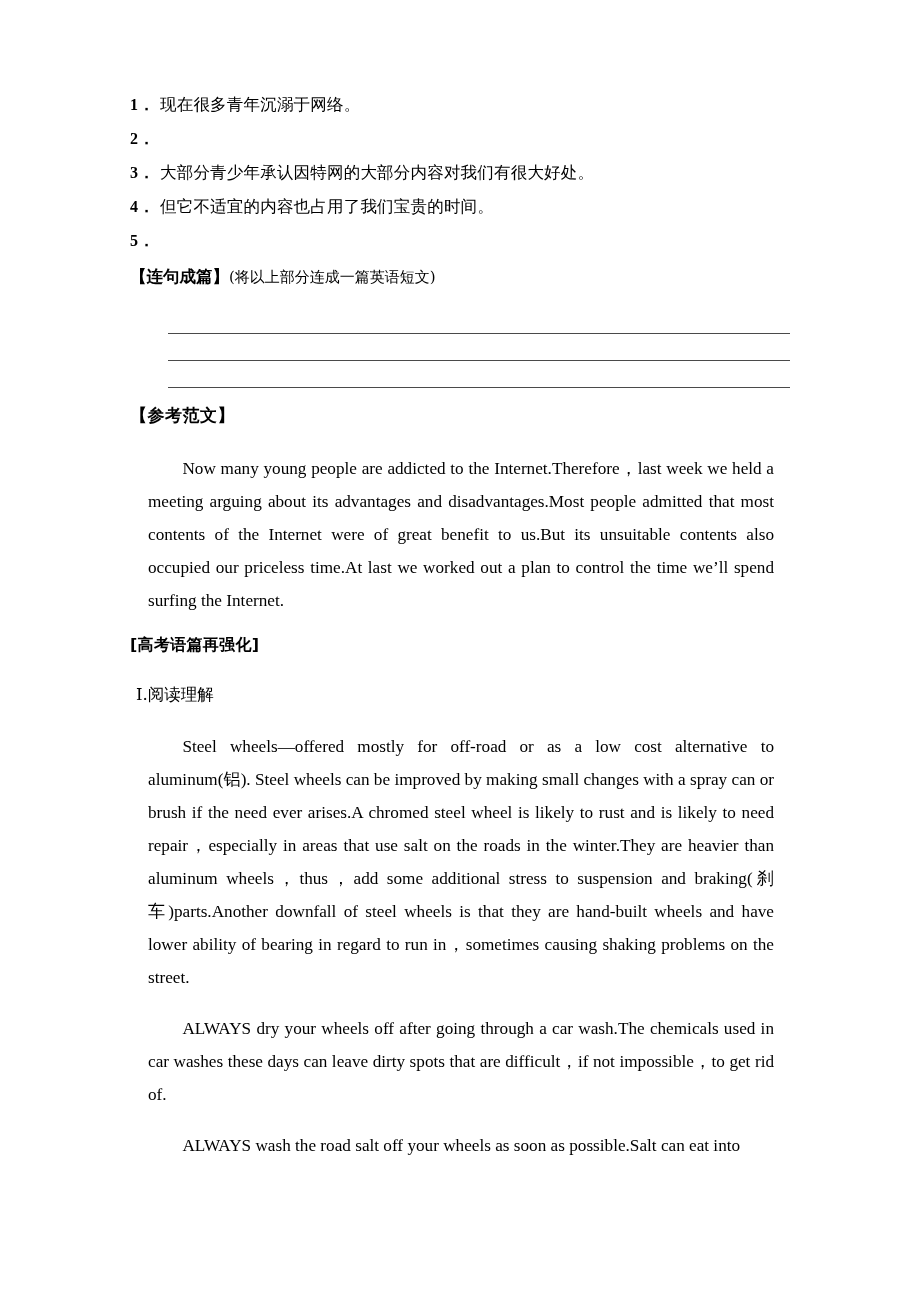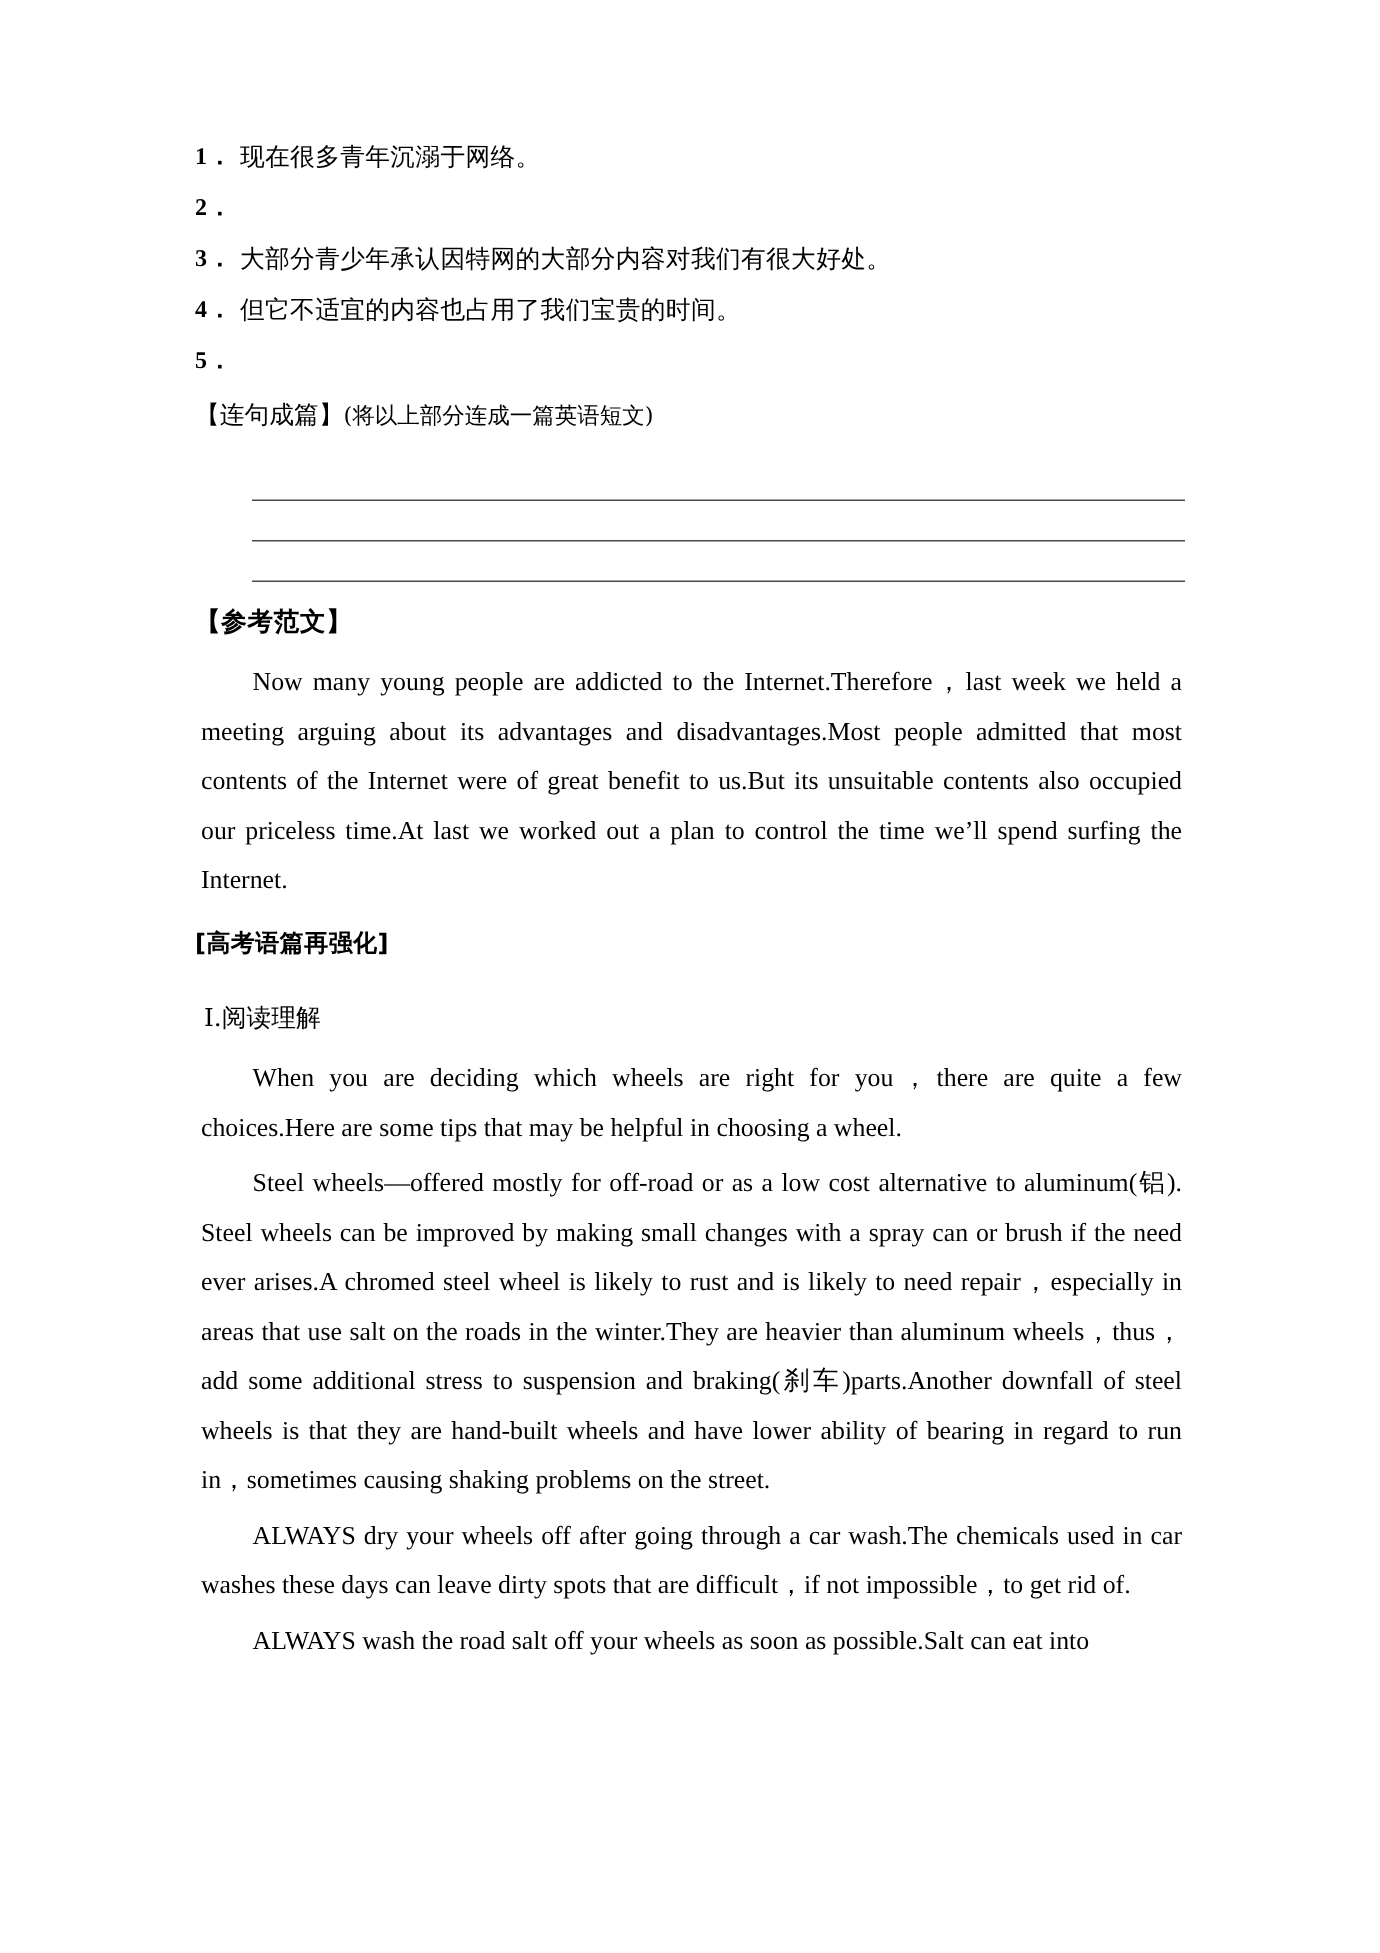--- a/index.html
+++ b/index.html
@@ -58,21 +58,21 @@
   }
 
   
   .cn-subhead {
     font-family: "DejaVu Serif", "Liberation Serif", serif;
     font-size: 16.5px;
     line-height: 32px;
     margin-top: 3px;
   }
   .cn-subhead .b {
-    font-weight: normal;
+    font-weight: bold;
   }
   .cn-subhead .paren {
     font-weight: normal;
     font-size: 15px;
   }
 
   
   .blank-lines {
     margin-top: 14px;
     margin-left: 38px;
@@ -93,21 +93,21 @@
     letter-spacing: 0.5px;
   }
 
   
   .en-para {
     font-family: "Liberation Serif", "DejaVu Serif", serif;
     font-size: 17.2px;
     line-height: 33px;
     text-align: justify;
     text-justify: inter-word;
-    margin: 4px;
+    margin: 18px;
     text-indent: 2em;
   }
   .en-para + .en-para { margin-top: 0px; }
 
   
   .section-banner {
     text-align: left;
     margin-top: 16px;
     margin-bottom: 8px;
   }
@@ -171,20 +171,19 @@
 
     <p class="en-para">Now many young people are addicted to the Internet.Therefore，last week we held a meeting arguing about its advantages and disadvantages.Most people admitted that most contents of the Internet were of great benefit to us.But its unsuitable contents also occupied our priceless time.At last we worked out a plan to control the time we’ll spend surfing the Internet.</p>
 
     <div class="section-banner">
       <span>[高考语篇再强化]</span>
     </div>
 
     <div class="part-title">Ⅰ.阅读理解</div>
 
     <div class="reading-body">
-      <p class="en-para">When you are deciding which wheels are right for you，there are quite a few choices.Here are some tips that may be helpful in choosing a wheel.</p>
       <p class="en-para">Steel wheels—offered mostly for off‐road or as a low cost alternative to aluminum(铝). Steel wheels can be improved by making small changes with a spray can or brush if the need ever arises.A chromed steel wheel is likely to rust and is likely to need repair，especially in areas that use salt on the roads in the winter.They are heavier than aluminum wheels，thus，add some additional stress to suspension and braking(刹车)parts.Another downfall of steel wheels is that they are hand-built wheels and have lower ability of bearing in regard to run in，sometimes causing shaking problems on the street.</p>
       <p class="en-para">ALWAYS dry your wheels off after going through a car wash.The chemicals used in car washes these days can leave dirty spots that are difficult，if not impossible，to get rid of.</p>
       <p class="en-para">ALWAYS wash the road salt off your wheels as soon as possible.Salt can eat into</p>
     </div>
 
   </div>
 </div>
 
 </body></html>

